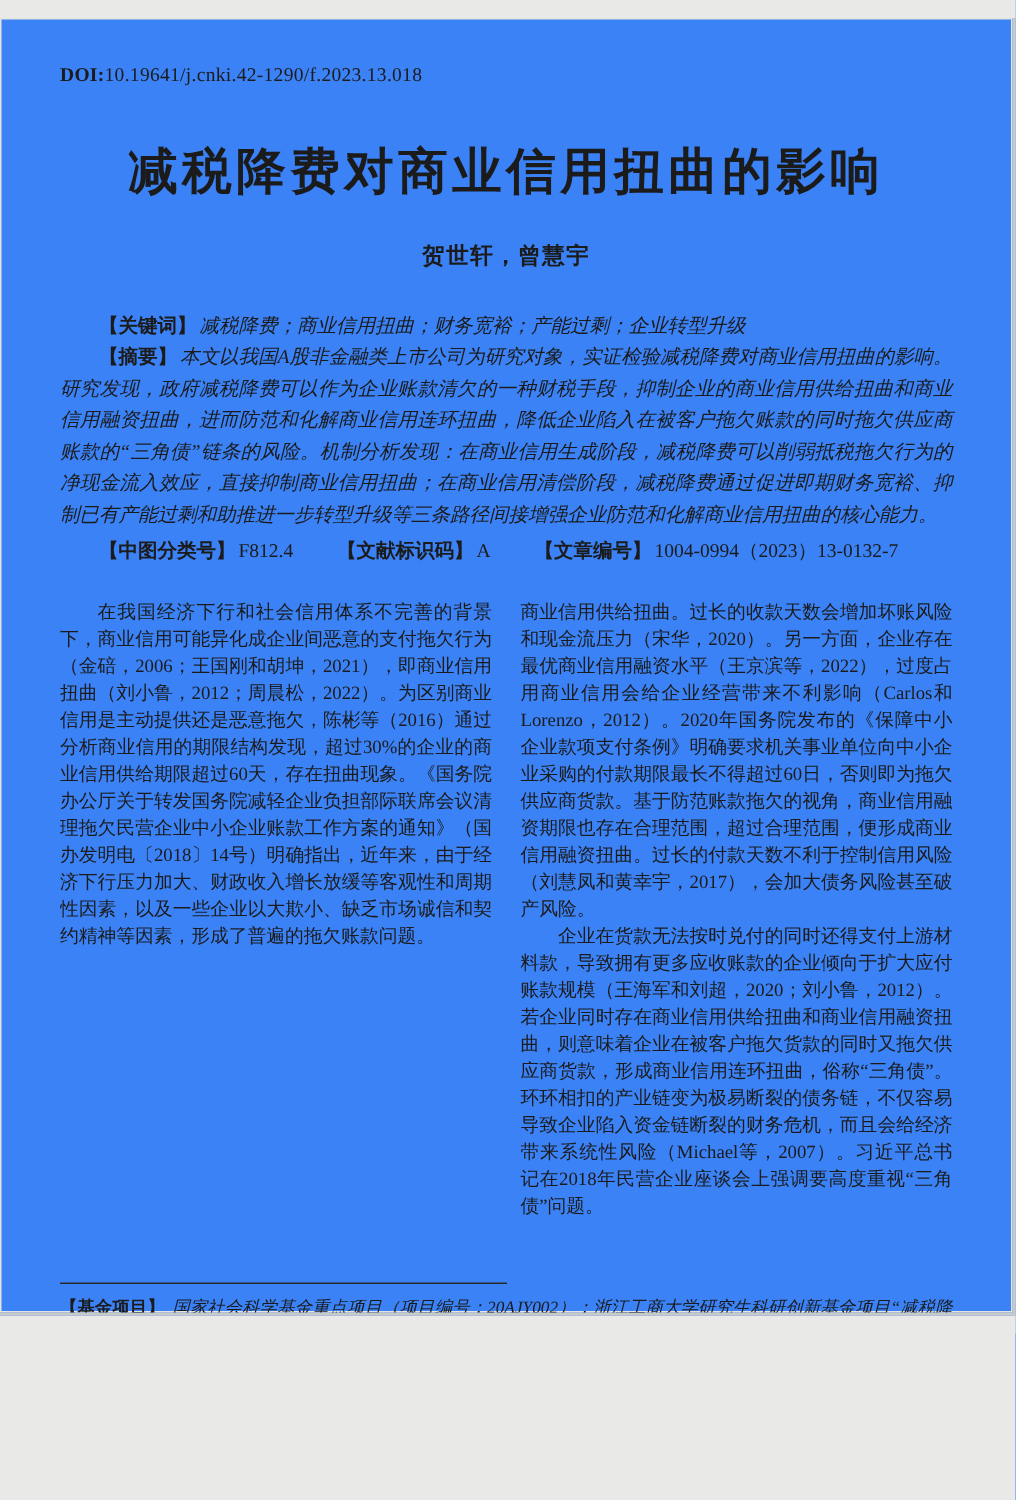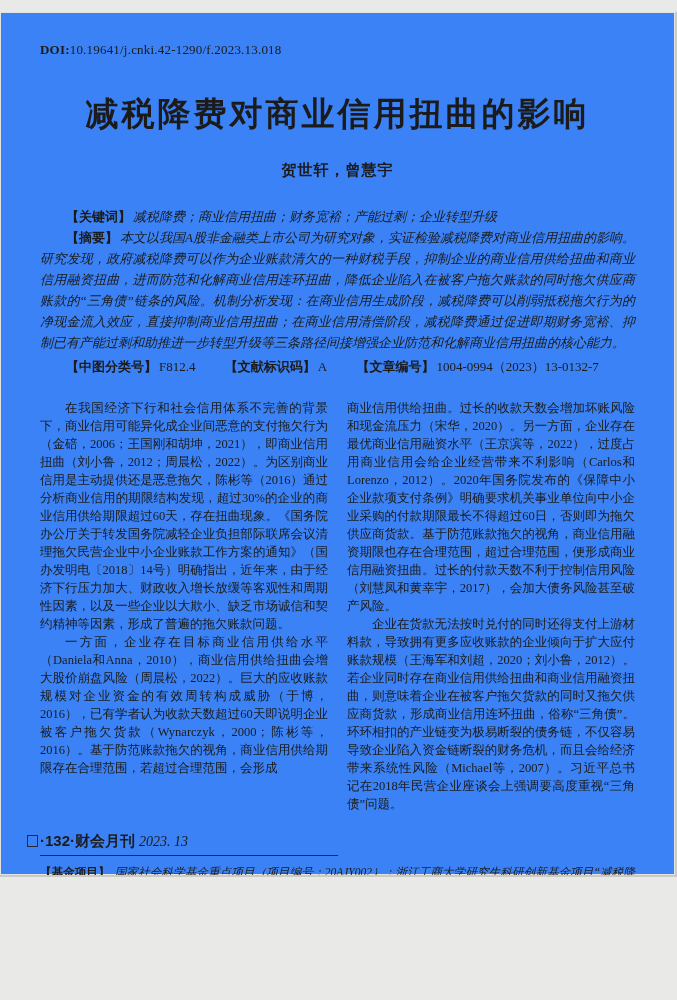--- a/index.html
+++ b/index.html
@@ -142,32 +142,28 @@
     <p class="meta-p clc">
       <span class="group"><span class="label">【中图分类号】</span><span class="val">F812.4</span></span>
       <span class="group"><span class="label">【文献标识码】</span><span class="val">A</span></span>
       <span class="group"><span class="label">【文章编号】</span><span class="val">1004-0994（2023）13-0132-7</span></span>
     </p>
   </div>
 
   <div class="columns">
     <div class="col">
       <p class="body-p indent">在我国经济下行和社会信用体系不完善的背景下，商业信用可能异化成企业间恶意的支付拖欠行为（金碚，2006；王国刚和胡坤，2021），即商业信用扭曲（刘小鲁，2012；周晨松，2022）。为区别商业信用是主动提供还是恶意拖欠，陈彬等（2016）通过分析商业信用的期限结构发现，超过30%的企业的商业信用供给期限超过60天，存在扭曲现象。《国务院办公厅关于转发国务院减轻企业负担部际联席会议清理拖欠民营企业中小企业账款工作方案的通知》（国办发明电〔2018〕14号）明确指出，近年来，由于经济下行压力加大、财政收入增长放缓等客观性和周期性因素，以及一些企业以大欺小、缺乏市场诚信和契约精神等因素，形成了普遍的拖欠账款问题。</p>
-      <p class="body-p indent">一方面，企业存在目标商业信用供给水平（Daniela和Anna，2010），商业信用供给扭曲会增大股价崩盘风险（周晨松，2022）。巨大的应收账款规模对企业资金的有效周转构成威胁（于博，2016），已有学者认为收款天数超过60天即说明企业被客户拖欠货款（Wynarczyk，2000；陈彬等，2016）。基于防范账款拖欠的视角，商业信用供给期限存在合理范围，若超过合理范围，会形成</p>
     </div>
     <div class="col">
       <p class="body-p">商业信用供给扭曲。过长的收款天数会增加坏账风险和现金流压力（宋华，2020）。另一方面，企业存在最优商业信用融资水平（王京滨等，2022），过度占用商业信用会给企业经营带来不利影响（Carlos和Lorenzo，2012）。2020年国务院发布的《保障中小企业款项支付条例》明确要求机关事业单位向中小企业采购的付款期限最长不得超过60日，否则即为拖欠供应商货款。基于防范账款拖欠的视角，商业信用融资期限也存在合理范围，超过合理范围，便形成商业信用融资扭曲。过长的付款天数不利于控制信用风险（刘慧凤和黄幸宇，2017），会加大债务风险甚至破产风险。</p>
       <p class="body-p indent">企业在货款无法按时兑付的同时还得支付上游材料款，导致拥有更多应收账款的企业倾向于扩大应付账款规模（王海军和刘超，2020；刘小鲁，2012）。若企业同时存在商业信用供给扭曲和商业信用融资扭曲，则意味着企业在被客户拖欠货款的同时又拖欠供应商货款，形成商业信用连环扭曲，俗称“三角债”。环环相扣的产业链变为极易断裂的债务链，不仅容易导致企业陷入资金链断裂的财务危机，而且会给经济带来系统性风险（Michael等，2007）。习近平总书记在2018年民营企业座谈会上强调要高度重视“三角债”问题。</p>
 
     </div>
   </div>
 
   <div class="footnote-area">
     <div class="fn-divider"></div>
     <p class="fn"><span class="label">【基金项目】</span><span>国家社会科学基金重点项目（项目编号：20AJY002）；浙江工商大学研究生科研创新基金项目“减税降费与三角债风险防范的协同研究”</span></p>
     <p class="fn"><span class="label">【链条的风险】</span><span>浙江工商大学会计学院，杭州 248465</span></p>
   </div>
 
-  <div class="page-footer">
-    <span class="sq"></span><span>·132·</span><span>财会月刊</span><span class="pf-issue">2023. 13</span>
-  </div>
 
 </div>
 
 </body></html>

